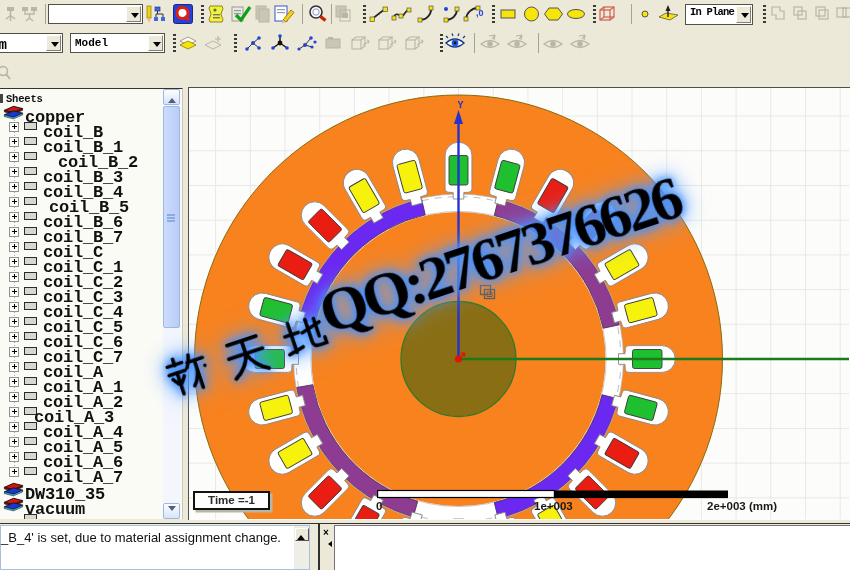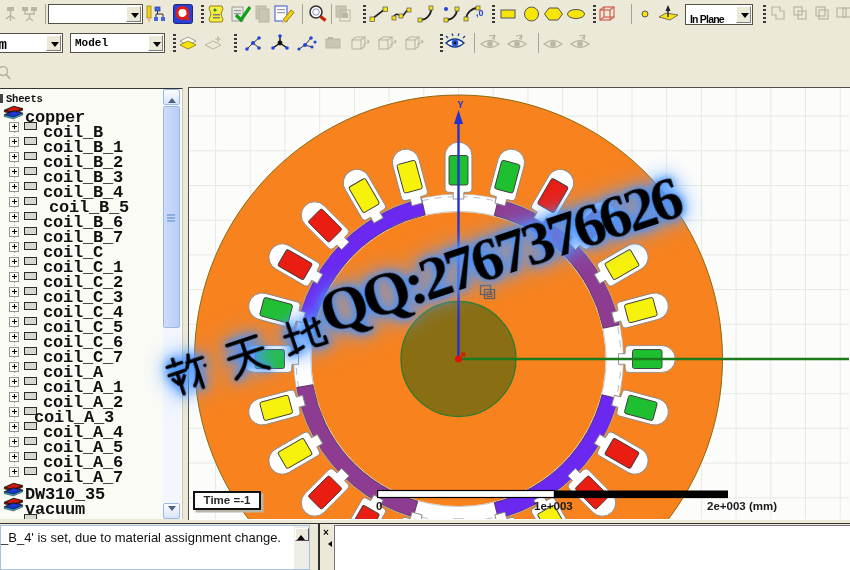--- a/index.html
+++ b/index.html
@@ -131,21 +131,21 @@
 <div class="vsep" style="left:631px;top:4px"></div>
 <svg style="position:absolute;left:637px;top:4px" width="18" height="20">
       <circle cx="8" cy="10" r="3" fill="#f6e40a" stroke="#555" stroke-width="1"></circle>
     </svg>
 <svg style="position:absolute;left:657px;top:4px" width="24" height="20">
       <polygon points="2,13 9,9 21,11 13,16" fill="#f6e40a" stroke="#555" stroke-width="0.8"></polygon>
       <line x1="11" y1="13" x2="11" y2="3" stroke="#222" stroke-width="1.4"></line>
       <polygon points="11,1 8.5,7 13.5,7" fill="#222"></polygon>
     </svg>
 <div class="combo" style="left:685px;top:4px;width:68px;height:21px">
-      <span style="position:absolute;left:4px;top:8px;font-family:Liberation Sans, sans-serif;font-weight:bold;font-size:10.5px;letter-spacing:-0.8px">In Plane</span>
+      <span style="position:absolute;left:4px;top:1px;font-family:Liberation Mono, monospace;font-weight:bold;font-size:10.5px;letter-spacing:-0.8px">In Plane</span>
       <div class="btn"></div>
     </div>
 <div class="grip" style="left:763px;top:5px"></div>
 <svg style="position:absolute;left:769px;top:4px" width="20" height="20">
       <path d="M3 3 h8 v4 h4 v8 h-8 v-4 h-4 z" fill="none" stroke="#b9b6a4" stroke-width="1.2"></path>
     </svg>
 <svg style="position:absolute;left:791px;top:4px" width="20" height="20">
       <rect x="3" y="3" width="8" height="8" fill="none" stroke="#b9b6a4" stroke-width="1.2"></rect>
       <rect x="7" y="7" width="8" height="8" fill="none" stroke="#b9b6a4" stroke-width="1.2"></rect>
     </svg>
@@ -284,21 +284,21 @@
       <span style="position:absolute;left:1.5px;top:3.5px;width:5px;height:1px;background:#000"></span>
       <span style="position:absolute;left:3.5px;top:1.5px;width:1px;height:5px;background:#000"></span>
     </span>
 <span style="position:absolute;left:24px;top:47.5px;width:13px;height:8px;background:#d7d7cf;border:1.4px solid #2a2a2a;box-sizing:border-box"></span>
 <span class="tt" style="left:43px;top:48px">coil_B_1</span>
 <span style="position:absolute;left:9px;top:62px;width:10px;height:10px;background:#fcfcf8;border:1px solid #919191;box-sizing:border-box">
       <span style="position:absolute;left:1.5px;top:3.5px;width:5px;height:1px;background:#000"></span>
       <span style="position:absolute;left:3.5px;top:1.5px;width:1px;height:5px;background:#000"></span>
     </span>
 <span style="position:absolute;left:24px;top:62.5px;width:13px;height:8px;background:#d7d7cf;border:1.4px solid #2a2a2a;box-sizing:border-box"></span>
-<span class="tt" style="left:43px;top:63px">coil_B_2</span>
+<span class="tt" style="left:58px;top:63px">coil_B_2</span>
 <span style="position:absolute;left:9px;top:77px;width:10px;height:10px;background:#fcfcf8;border:1px solid #919191;box-sizing:border-box">
       <span style="position:absolute;left:1.5px;top:3.5px;width:5px;height:1px;background:#000"></span>
       <span style="position:absolute;left:3.5px;top:1.5px;width:1px;height:5px;background:#000"></span>
     </span>
 <span style="position:absolute;left:24px;top:77.5px;width:13px;height:8px;background:#d7d7cf;border:1.4px solid #2a2a2a;box-sizing:border-box"></span>
 <span class="tt" style="left:43px;top:78px">coil_B_3</span>
 <span style="position:absolute;left:9px;top:92px;width:10px;height:10px;background:#fcfcf8;border:1px solid #919191;box-sizing:border-box">
       <span style="position:absolute;left:1.5px;top:3.5px;width:5px;height:1px;background:#000"></span>
       <span style="position:absolute;left:3.5px;top:1.5px;width:1px;height:5px;background:#000"></span>
     </span>
@@ -597,21 +597,21 @@
 <rect x="295.5" y="201.5" width="10" height="9"></rect>
 <path d="M 298 204 h 5 v 4.5 h -5 z" stroke-width="1"></path>
 </g>
 <rect x="188.6" y="402.5" width="176.8" height="7" fill="#fff" stroke="#000" stroke-width="1.2"></rect>
 <rect x="365.4" y="402.5" width="173.6" height="7.6" fill="#000"></rect>
 <text x="187" y="422" font-size="11.5" font-weight="bold" fill="#1a1a1a" font-family="Liberation Sans,sans-serif">0</text>
 <text x="345" y="422" font-size="11.5" font-weight="bold" fill="#1a1a1a" font-family="Liberation Sans,sans-serif">1e+003</text>
 <text x="518" y="422" font-size="11.5" font-weight="bold" fill="#1a1a1a" font-family="Liberation Sans,sans-serif">2e+003 (mm)</text>
 </svg>
 
-<div style="position:absolute;left:4px;top:403px;width:68px;height:19px;background:#fdfdfd;border:2px solid #111;box-shadow:2.5px 2.5px 0 #b9b6a8;font-size:11.5px;font-weight:bold;color:#2a2a2a;text-align:center;line-height:15px">Time =-1</div>
+<div style="position:absolute;left:4px;top:403px;width:77px;height:19px;background:#fdfdfd;border:2px solid #111;box-shadow:2.5px 2.5px 0 #b9b6a8;font-size:11.5px;font-weight:bold;color:#2a2a2a;text-align:center;line-height:15px">Time =-1</div>
 </div>
 
 <div class="abs" style="left:0;top:520px;width:850px;height:3px;background:#ece9d8"></div>
 <div class="abs" style="left:0;top:522.5px;width:850px;height:1.6px;background:#333"></div>
 <div class="abs" style="left:0;top:525px;width:310px;height:45px;background:#fff;border:1.4px solid #a5c1de">
   <div style="position:absolute;left:0px;top:4px;font-family:Liberation Sans, sans-serif;font-size:13px;color:#111;white-space:pre">_B_4' is set, due to material assignment change.</div>
   <div style="position:absolute;right:0;top:0;bottom:0;width:15px;background:#efeee6"></div>
   <div style="position:absolute;right:0.5px;top:1.5px;width:14px;height:13px;background:#ece9d8;border:1px solid #fff;border-right-color:#6a4a5a;border-bottom-color:#6a4a5a"></div>
   <div style="position:absolute;right:4px;top:5px;border:4px solid transparent;border-bottom:5px solid #000"></div>
 </div>

